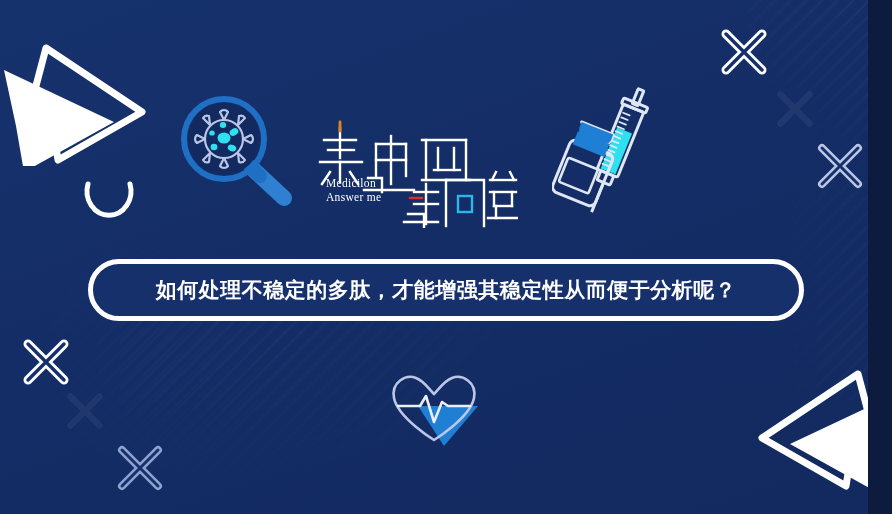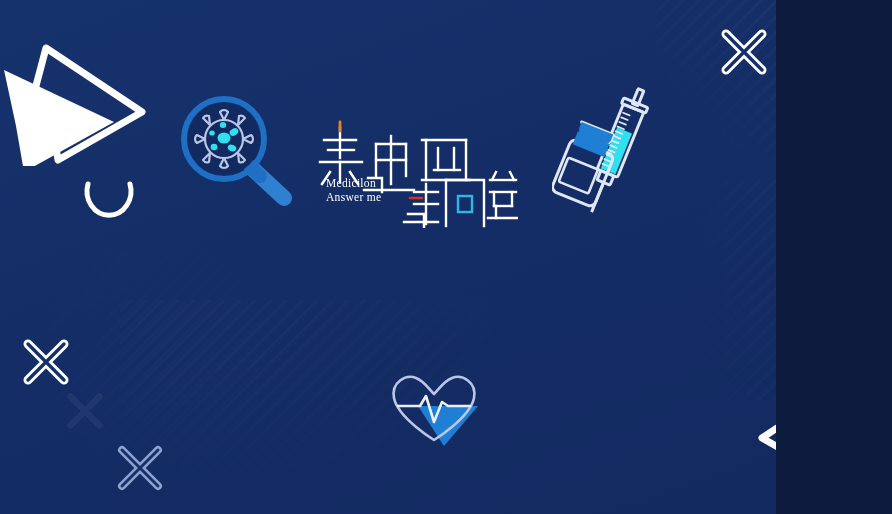--- a/index.html
+++ b/index.html
@@ -6,21 +6,21 @@
   html, body {
     margin: 0;
     padding: 0;
     background: #0d1b3e;
   }
   body {
     font-family: "Liberation Sans", sans-serif;
   }
   .stage {
     position: relative;
-    width: 776px;
+    width: 868px;
     height: 514px;
     overflow: hidden;
     background: #15306b;
     background: linear-gradient(160deg, #16326d 0%, #142d66 45%, #122a5f 100%);
   }
 
   
   .stripes {
     position: absolute;
     pointer-events: none;
@@ -293,14 +293,17 @@
       <path d="M22,4 v9" stroke="#e8821e" stroke-width="2.8" stroke-linecap="round"></path>
 
       <path d="M92,80 h12" stroke="#d83026" stroke-width="2.6" stroke-linecap="round"></path>
     </svg>
     <div class="logo-en">
       <div>Medicilon</div>
       <div>Answer me</div>
     </div>
   </div>
 
+  <div class="banner">
+    <span class="banner-text">如何处理不稳定的多肽，才能增强其稳定性从而便于分析呢？</span>
+  </div>
 
 </div>
 
 </body></html>

